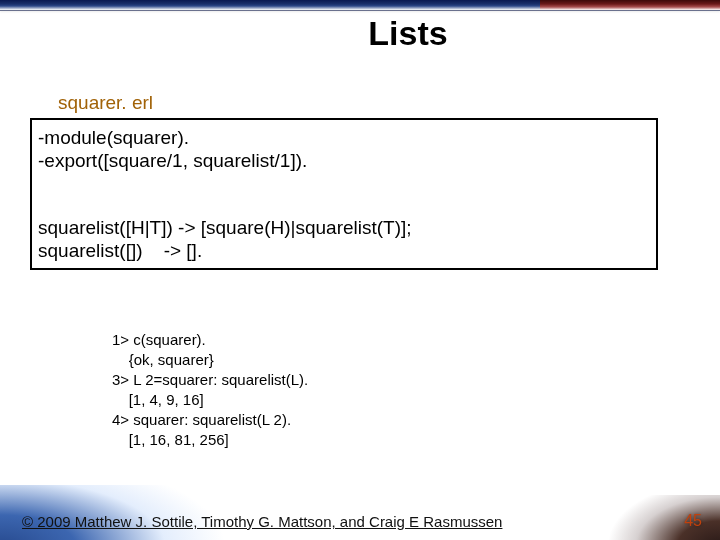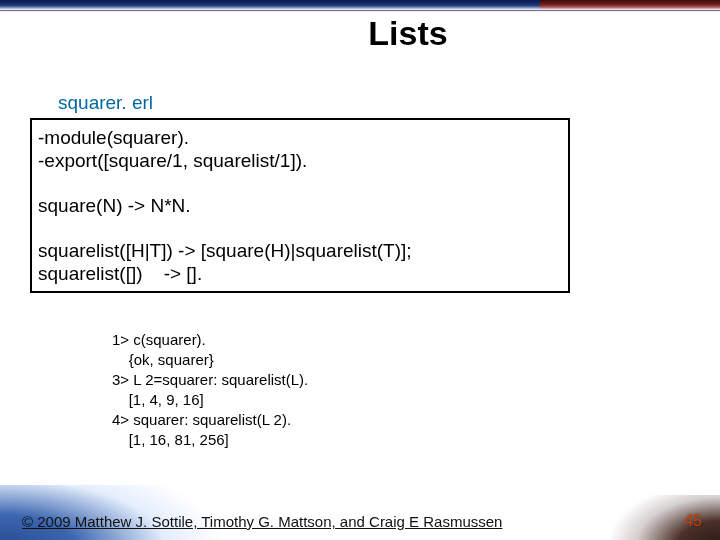--- a/index.html
+++ b/index.html
@@ -40,28 +40,28 @@
     font-size: 34px;
     font-weight: bold;
     color: #000;
     margin-left: 48px;
   }
   .filename {
     position: absolute;
     top: 92px;
     left: 58px;
     font-size: 19px;
-    color: #0369a1;
+    color: #a16207;
     font-weight: normal;
   }
   .codebox {
     position: absolute;
     top: 118px;
     left: 30px;
-    width: 540px;
+    width: 628px;
     border: 2px solid #000;
     background: #fff;
     padding: 6px 6px 6px 6px;
     box-sizing: border-box;
   }
   .codebox .line {
     font-size: 19px;
     line-height: 23px;
     color: #000;
     white-space: pre;
@@ -121,21 +121,20 @@
 <div class="topband"></div>
 
 <div class="title">Lists</div>
 
 <div class="filename">squarer. erl</div>
 
 <div class="codebox">
   <div class="line">-module(squarer).</div>
   <div class="line">-export([square/1, squarelist/1]).</div>
   <div class="blank"></div>
-  <div class="line">square(N) -&gt; N*N.</div>
   <div class="blank"></div>
   <div class="line">squarelist([H|T]) -&gt; [square(H)|squarelist(T)];</div>
   <div class="line">squarelist([])    -&gt; [].</div>
 </div>
 
 <div class="shell">
   <div class="sline">1&gt; c(squarer).</div>
   <div class="sline">    {ok, squarer}</div>
   <div class="sline">3&gt; L 2=squarer: squarelist(L).</div>
   <div class="sline">    [1, 4, 9, 16]</div>

